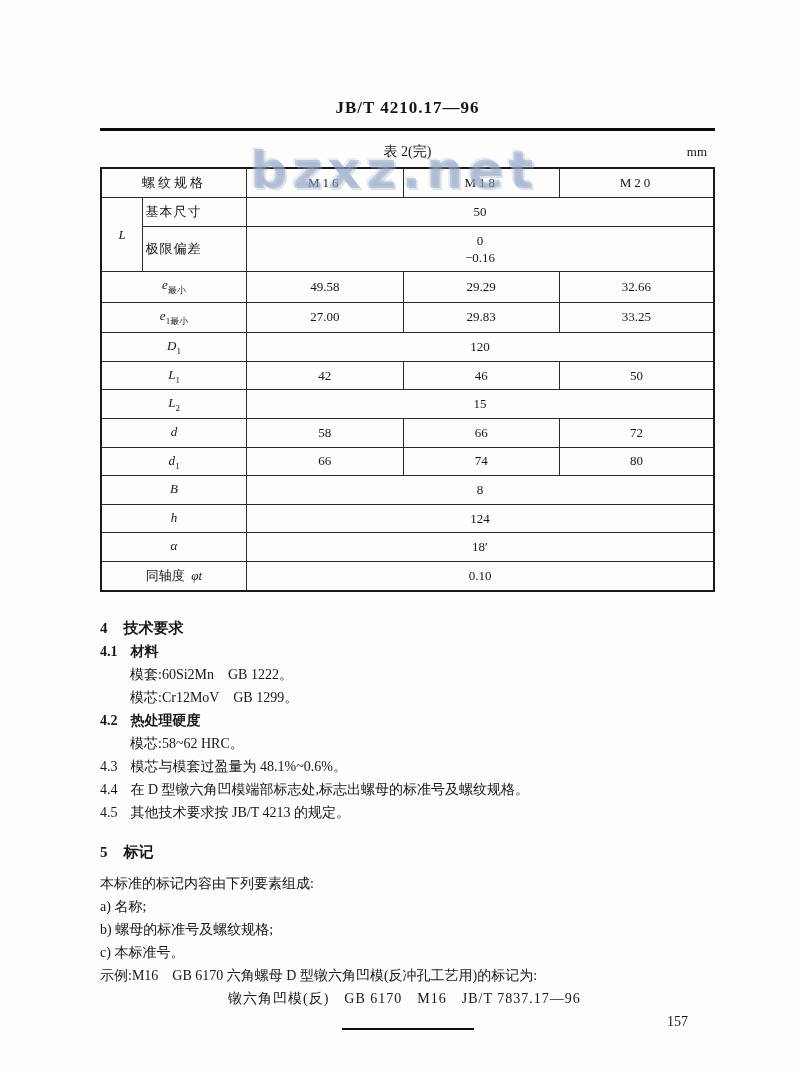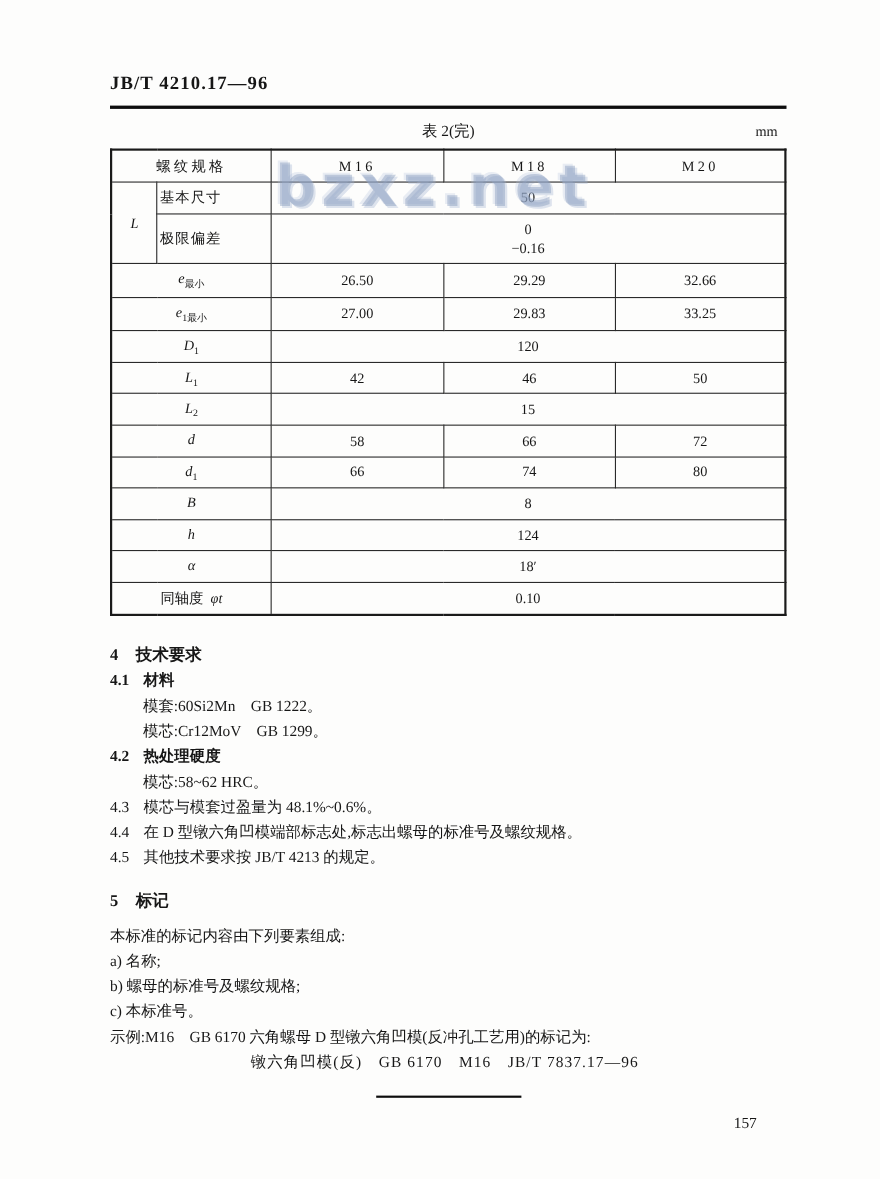--- a/index.html
+++ b/index.html
@@ -4,21 +4,21 @@
 <style>
   * { margin:0; padding:0; box-sizing:border-box; }
   body { background:#e8e8e6; }
   .page {
     position:relative; width:800px; height:1072px; margin:0 auto;
     background:#fdfdfc; color:#161616; overflow:hidden;
     font-family:"Liberation Serif","DejaVu Serif",serif;
   }
   .content { position:relative; margin-left:100px; width:615px; }
   .doc-header {
-    padding-top:66px; 
+    padding-top:98px; text-align:center;
     font-size:17px; font-weight:bold; letter-spacing:1px;
   }
   .head-rule { margin-top:10px; border-top:3px solid #0d0d0d; }
   .caption-row { position:relative; margin-top:12px; height:22px; font-size:14px; }
   .caption { text-align:center; }
   .unit { position:absolute; right:8px; top:1px; font-size:13px; }
 
   table.spec-table {
     width:100%; border-collapse:collapse; margin-top:2px;
     font-size:13px; text-align:center; border:2px solid #1a1a1a;
@@ -93,21 +93,21 @@
         <tr class="tall-row">
           <td class="sublabel">极限偏差</td>
           <td colspan="3" class="dev">
             <div>0</div>
             <div>−0.16</div>
           </td>
         </tr>
 
         <tr>
           <td colspan="2"><span class="var">e</span><sub>最小</sub></td>
-          <td>26.50</td>
+          <td>49.58</td>
           <td>29.29</td>
           <td>32.66</td>
         </tr>
         <tr>
           <td colspan="2"><span class="var">e</span><sub>1最小</sub></td>
           <td>27.00</td>
           <td>29.83</td>
           <td>33.25</td>
         </tr>
         <tr>

